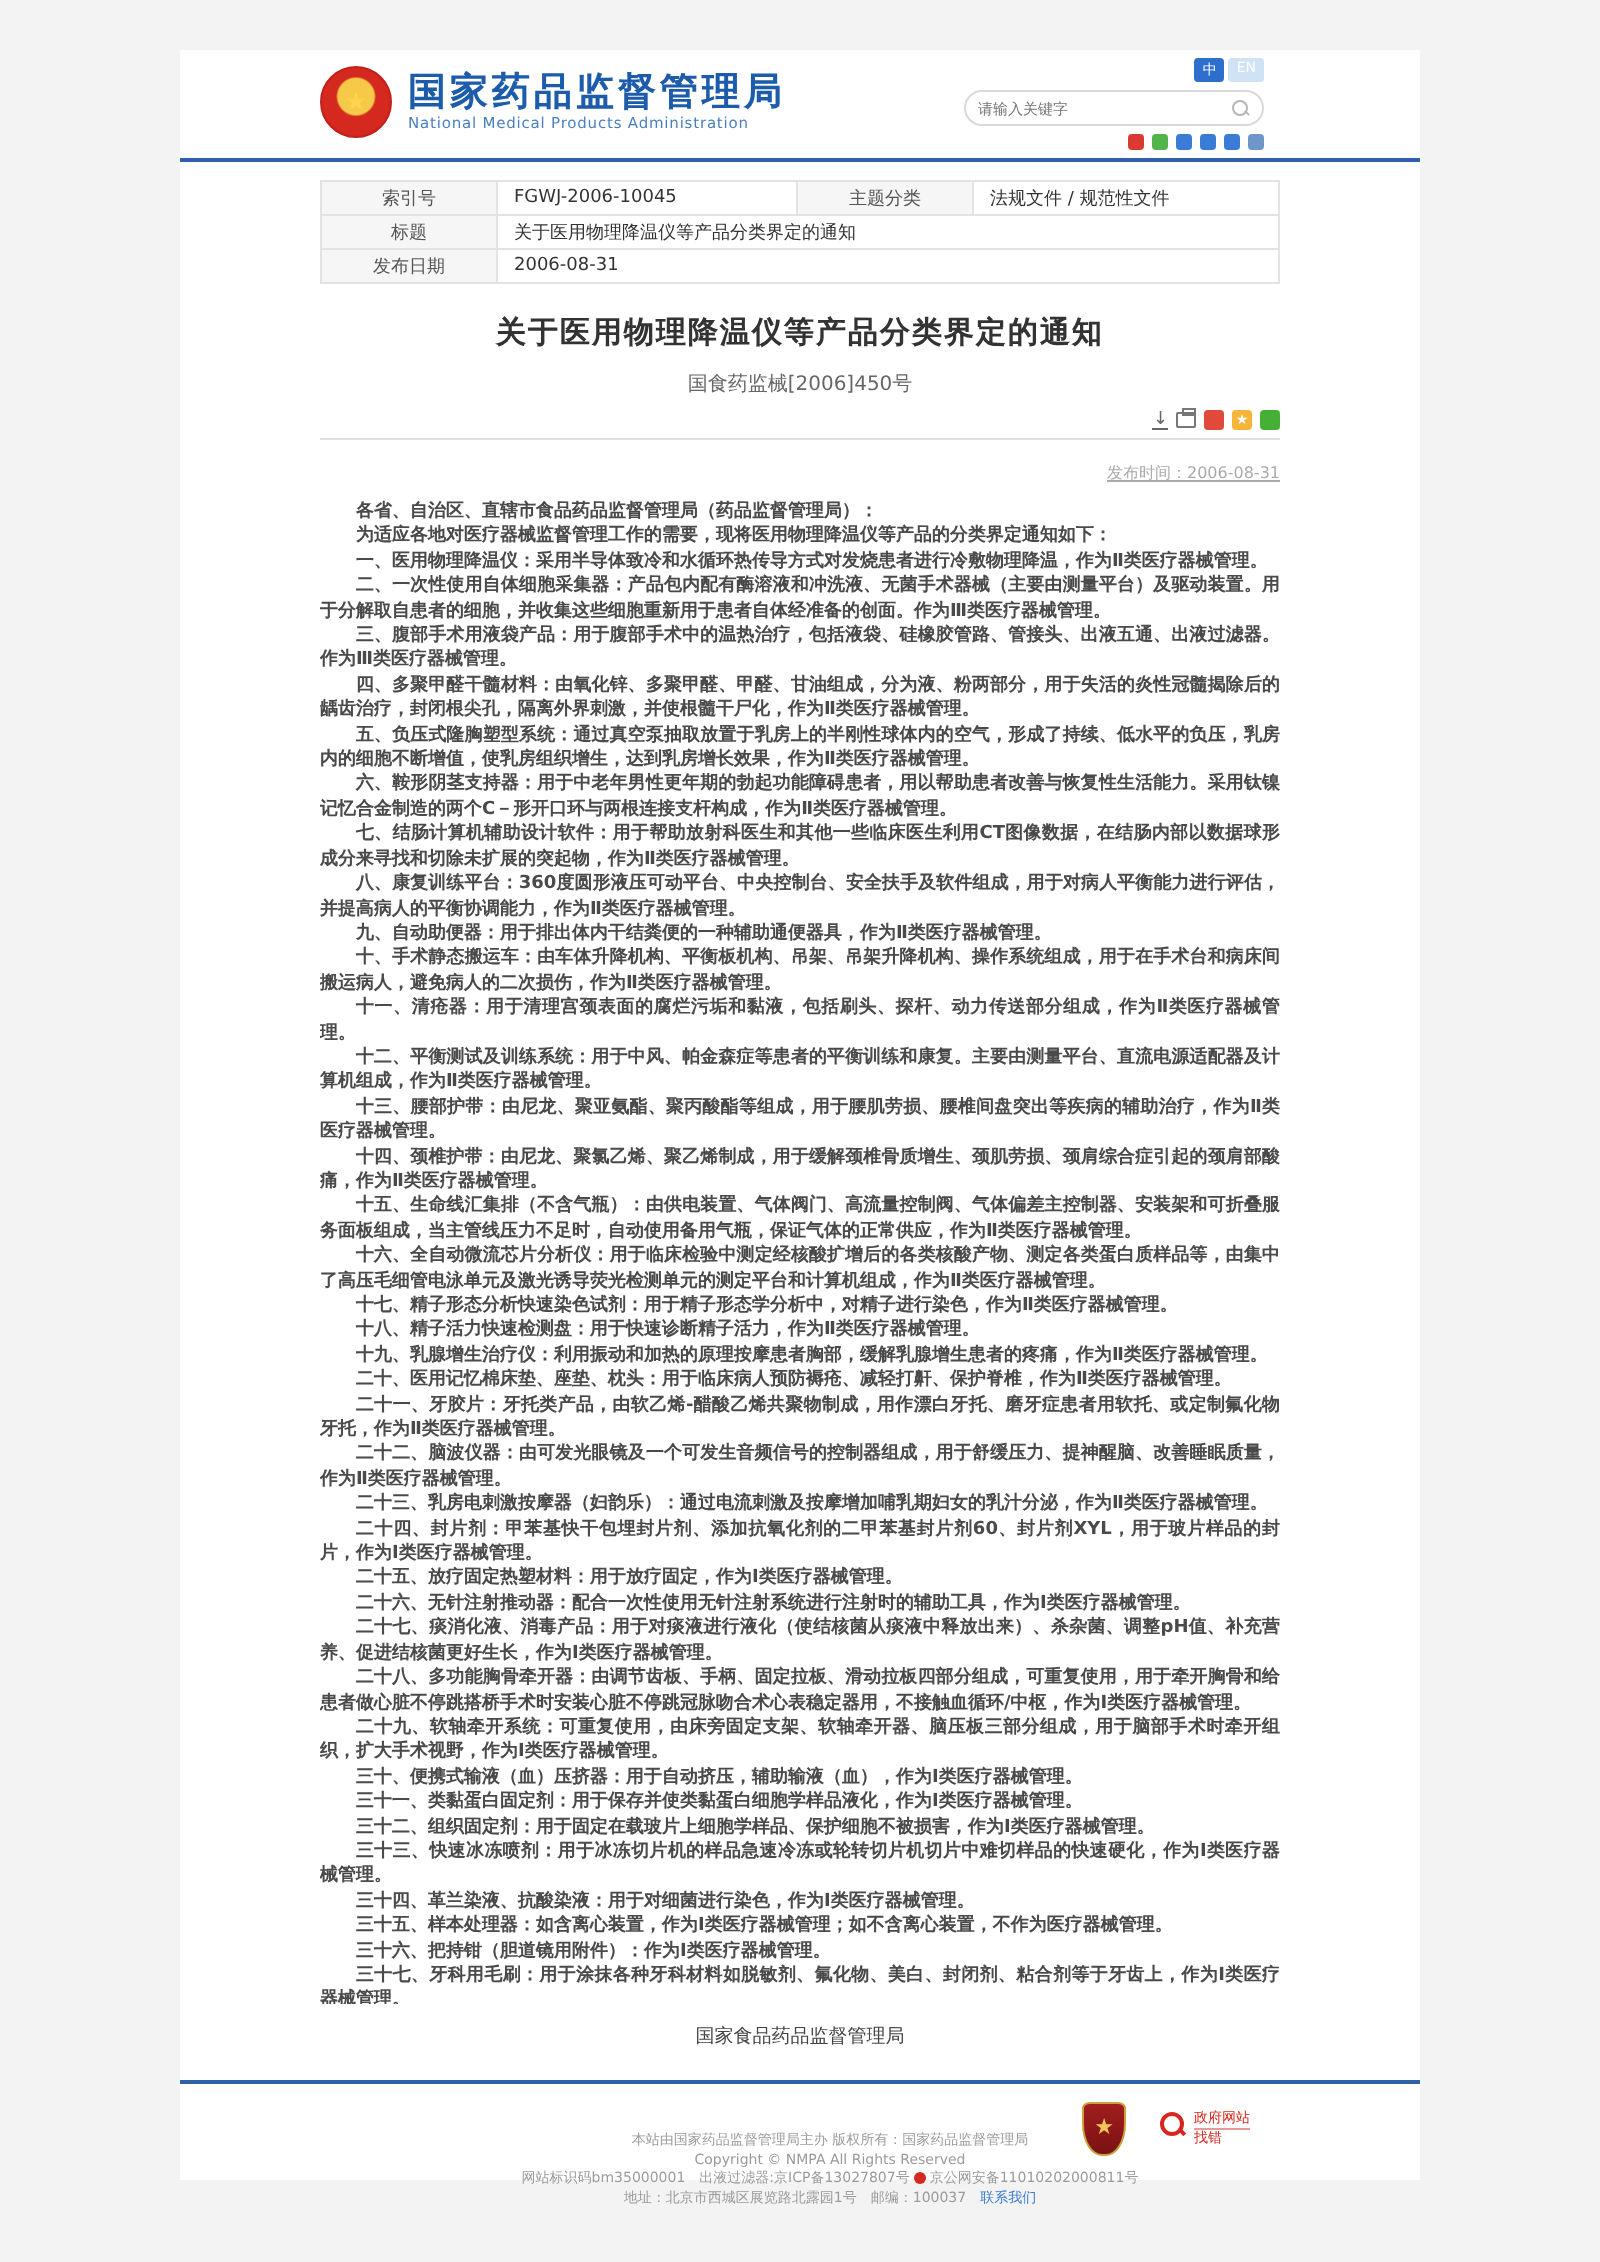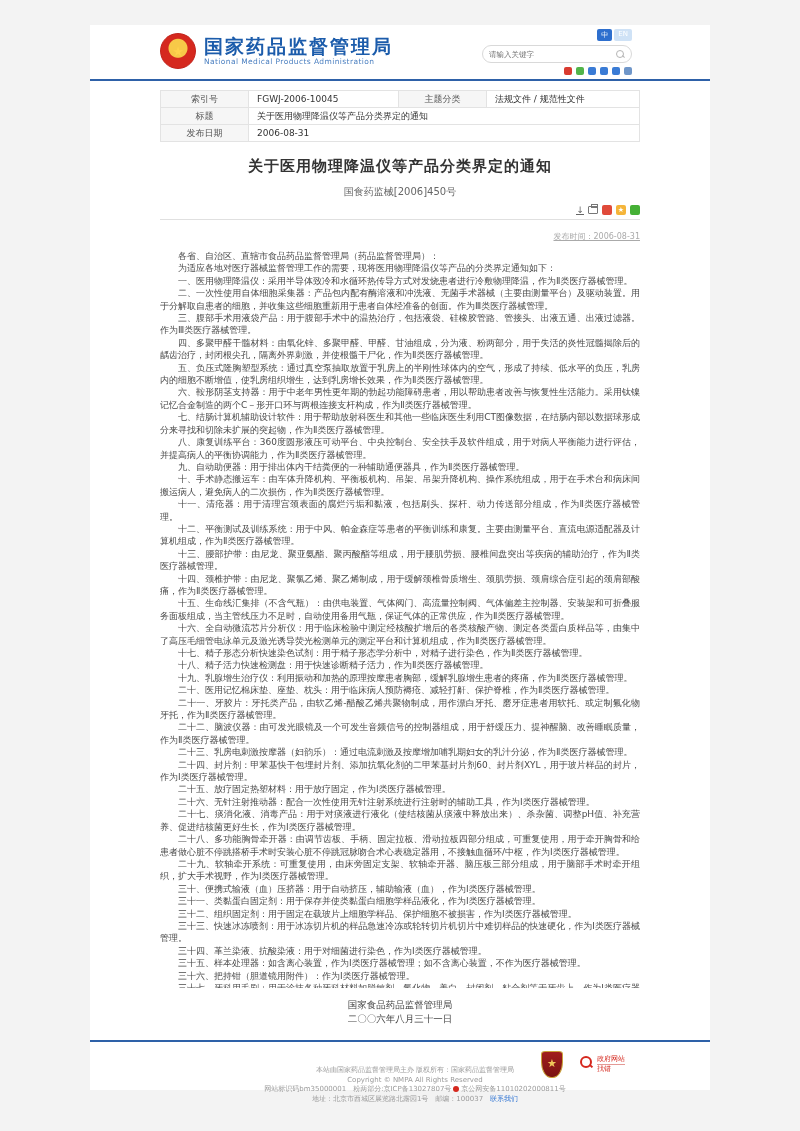--- a/index.html
+++ b/index.html
@@ -57,21 +57,21 @@
   
   .a-title { text-align:center; font-size:15px; font-weight:bold; color:#333; margin-top:15px; letter-spacing:1px; }
   .a-docnum { text-align:center; font-size:10px; color:#666; margin-top:9px; }
   .toolbar { width:480px; margin:6px auto 0 auto; display:flex; justify-content:flex-end; align-items:center; gap:4px; padding-bottom:4px; border-bottom:1px solid #e0e0e0; }
   .tb-dl { font-size:9px; color:#666; border-bottom:1.5px solid #666; line-height:8px; cursor:pointer; }
   .tb-print { width:10px; height:8px; border:1px solid #777; border-radius:1px; position:relative; cursor:pointer; }
   .tb-print::after { content:""; position:absolute; left:2px; top:-3px; width:5px; height:2px; border:1px solid #777; }
   .tb-sq { width:10px; height:10px; border-radius:2px; color:#fff; font-size:7px; line-height:10px; text-align:center; cursor:pointer; }
   .pubtime { width:480px; margin:11px auto 0 auto; text-align:right; font-size:8px; color:#aaa;text-decoration:underline; }
   
-  .a-body { width:480px; margin:8px auto 0 auto; flex:1; overflow:hidden; }
+  .a-body { width:480px; margin:8px auto 0 auto; flex:1; overflow:hidden;font-weight:bold; }
   .a-body p { font-size:9px; line-height:12.4px; text-indent:2em; color:#4a4a4a; text-align:justify; }
   .sig { text-align:center; font-size:9.5px; color:#444; margin:10px 0 14px 0; line-height:14px; }
   
   .ftr { border-top:2px solid #2e61a8; height:50px; position:relative; padding-top:24px; }
   .ftr-lines { width:380px; margin-left:135px; text-align:center; font-size:7px; color:#9b9b9b; line-height:9.5px; }
   .ftr-lines .reddot { display:inline-block; width:6px; height:6px; border-radius:50%; background:#d5281e; vertical-align:middle; margin:0 2px; }
   .ftr-lines a { color:#3a7bd5; text-decoration:none; cursor:pointer; }
   .badges { position:absolute; right:85px; top:9px; display:flex; gap:16px; align-items:center; }
   .shield {
     width:22px; height:27px; background:linear-gradient(#a11e1e,#7a1212);
@@ -186,29 +186,28 @@
       <p>三十二、组织固定剂：用于固定在载玻片上细胞学样品、保护细胞不被损害，作为Ⅰ类医疗器械管理。</p>
       <p>三十三、快速冰冻喷剂：用于冰冻切片机的样品急速冷冻或轮转切片机切片中难切样品的快速硬化，作为Ⅰ类医疗器械管理。</p>
       <p>三十四、革兰染液、抗酸染液：用于对细菌进行染色，作为Ⅰ类医疗器械管理。</p>
       <p>三十五、样本处理器：如含离心装置，作为Ⅰ类医疗器械管理；如不含离心装置，不作为医疗器械管理。</p>
       <p>三十六、把持钳（胆道镜用附件）：作为Ⅰ类医疗器械管理。</p>
       <p>三十七、牙科用毛刷：用于涂抹各种牙科材料如脱敏剂、氟化物、美白、封闭剂、粘合剂等于牙齿上，作为Ⅰ类医疗器械管理。</p>
     </div>
 
   <div class="sig">
     <div>国家食品药品监督管理局</div>
-    <div>二〇〇六年八月三十一日</div>
   </div>
 
   <div class="ftr">
     <div class="ftr-lines">
       <div>本站由国家药品监督管理局主办 版权所有：国家药品监督管理局</div>
       <div>Copyright © NMPA All Rights Reserved</div>
       <div>
-        <span>网站标识码bm35000001　粉两部分:京ICP备13027807号</span><span class="reddot"></span><span>京公网安备11010202000811号</span>
+        <span>网站标识码bm35000001　出液过滤器:京ICP备13027807号</span><span class="reddot"></span><span>京公网安备11010202000811号</span>
       </div>
       <div>
         <span>地址：北京市西城区展览路北露园1号　邮编：100037</span>　<a>联系我们</a>
       </div>
     </div>
     <div class="badges">
       <div class="shield">★</div>
       <div class="zhaocuo">
         <span class="zc-mag"></span>
         <span class="zc-text">

